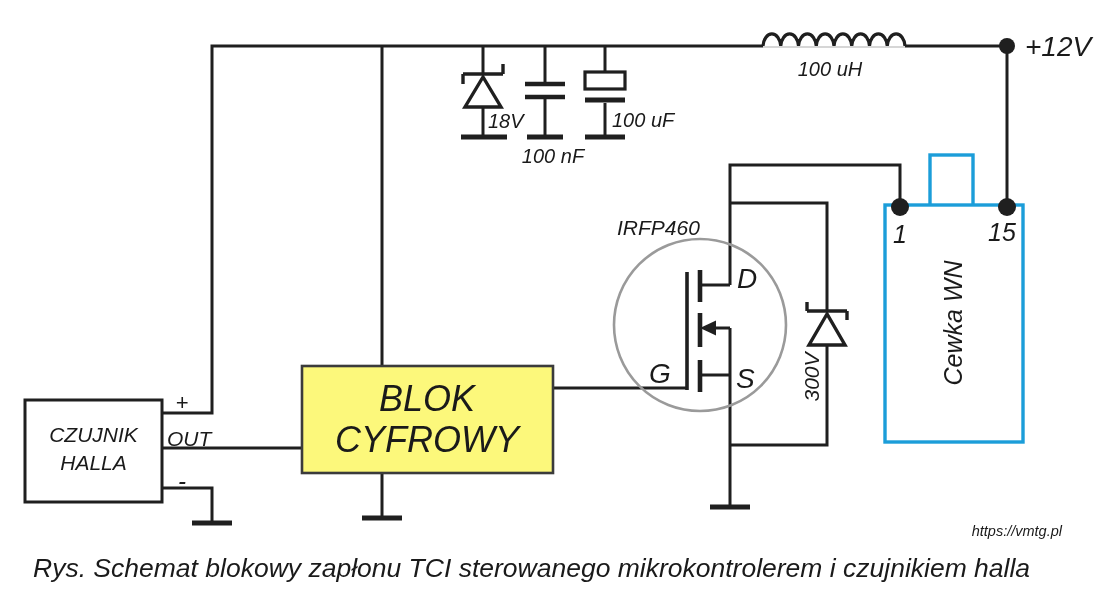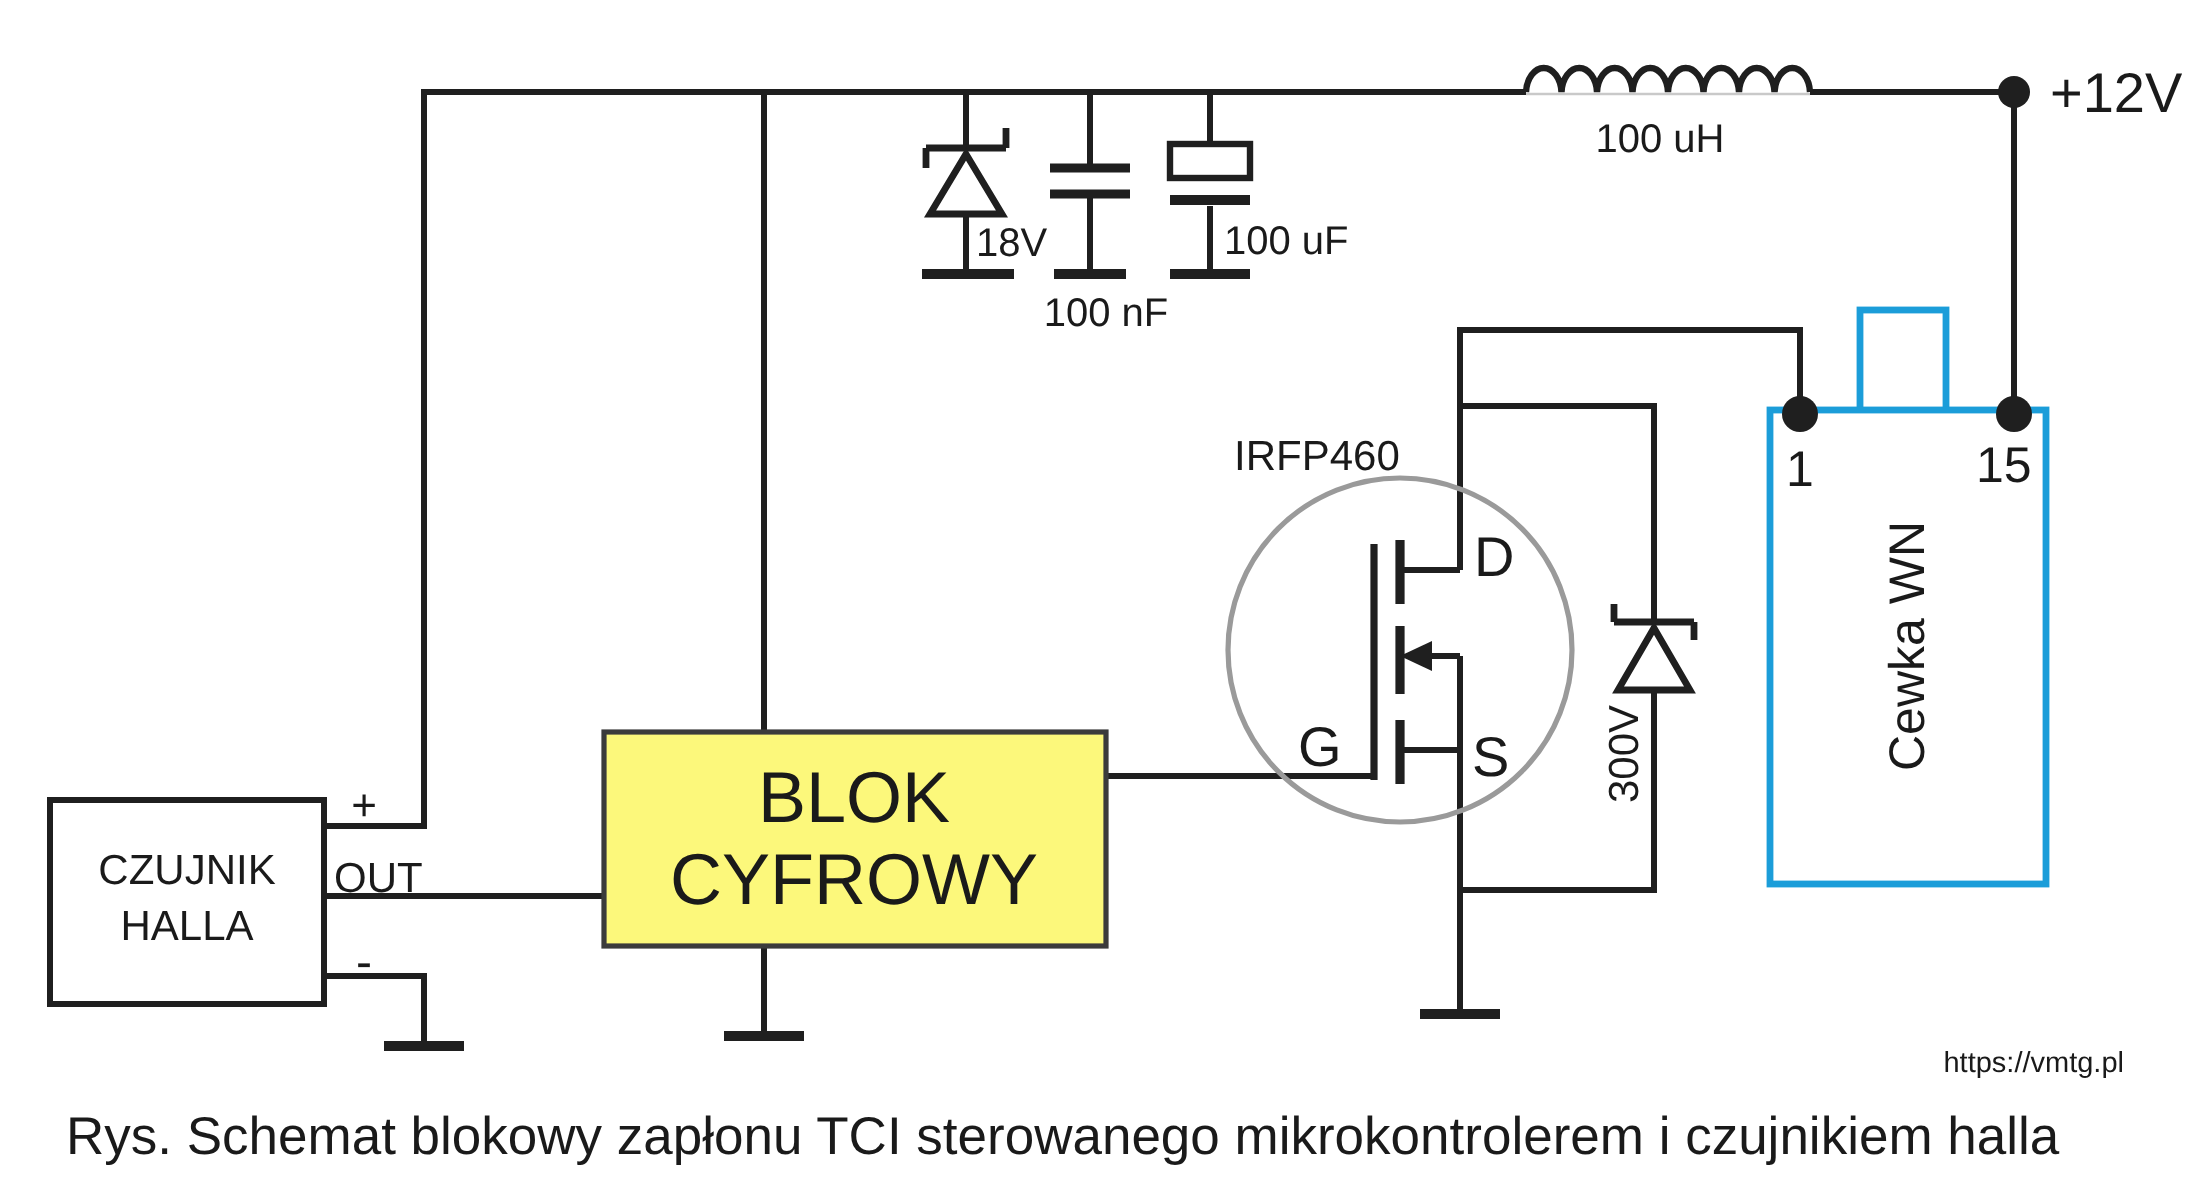--- a/index.html
+++ b/index.html
@@ -1,17 +1,17 @@
 <!DOCTYPE html>
 <html><head>
 <meta charset="utf-8">
 <style>
   html,body{margin:0;padding:0;background:#ffffff;}
   .page{position:relative;width:1102px;height:600px;background:#ffffff;overflow:hidden;
-        font-family:"Liberation Sans", sans-serif;}
+        font-family:"Liberation Sans", sans-serif;font-style:italic;}
   svg text{font-family:"Liberation Sans", sans-serif;fill:#1a1a1a;}
 </style>
 </head>
 <body>
 
 <div class="page">
 <svg width="1102" height="600" viewBox="0 0 1102 600">
 
   <g stroke="#1f1f1f" stroke-width="3" fill="none">
 

